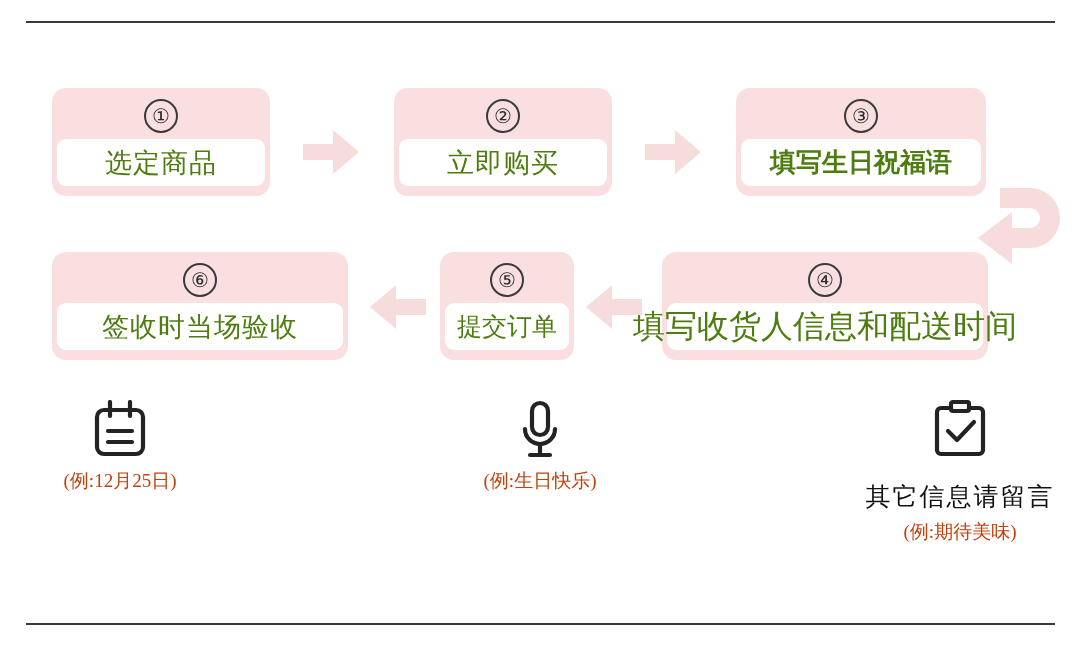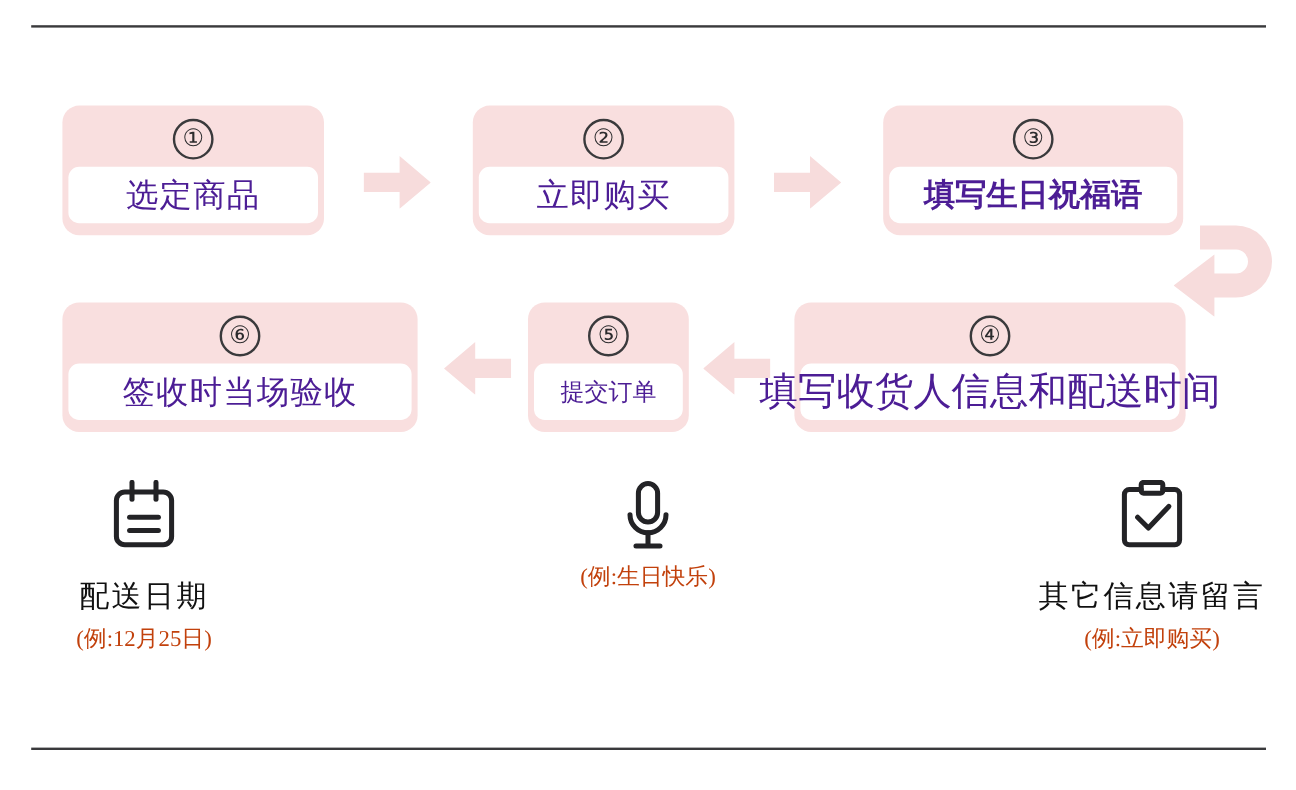--- a/index.html
+++ b/index.html
@@ -61,33 +61,33 @@
   }
   .step .body {
     background: #ffffff;
     border-radius: 9px;
     height: calc(100% - 51px);
     display: flex;
     align-items: center;
     justify-content: center;
     font-size: 27px;
     letter-spacing: 1px;
-    color: #4c1d95;
+    color: #4d7c0f;
     white-space: nowrap;
   }
 
   
   #step-1 { left: 52px;  top: 88px;  width: 218px; height: 108px; }
   #step-2 { left: 394px; top: 88px;  width: 218px; height: 108px; }
   #step-3 { left: 736px; top: 88px;  width: 250px; height: 108px; }
   #step-4 { left: 662px; top: 252px; width: 326px; height: 108px; }
   #step-5 { left: 440px; top: 252px; width: 134px; height: 108px; }
   #step-6 { left: 52px;  top: 252px; width: 296px; height: 108px; }
 
-  #step-5 .body { font-size: 20px; letter-spacing: 0; }
+  #step-5 .body { font-size: 25px; letter-spacing: 0; }
   #step-4 .body { font-size: 32px; letter-spacing: 0; }
   #step-3 .body { font-size: 26px; letter-spacing: 0; font-weight: bold; }
 
   
   .arrow {
     position: absolute;
     width: 56px;
     height: 44px;
   }
   .arrow svg { display: block; }
@@ -241,21 +241,20 @@
         <svg width="58" height="60" viewBox="0 0 58 60">
           <g fill="none" stroke="#232326" stroke-width="4.2" stroke-linecap="round">
             <rect x="6" y="10" width="46" height="44" rx="7"></rect>
             <line x1="19" y1="2" x2="19" y2="16"></line>
             <line x1="39" y1="2" x2="39" y2="16"></line>
             <line x1="17" y1="31" x2="41" y2="31"></line>
             <line x1="17" y1="42" x2="41" y2="42"></line>
           </g>
         </svg>
       </div>
-      <div class="icon-title">配送日期</div>
       <div class="icon-sub">(例:12月25日)</div>
     </div>
 
 
     <div class="icon-cell">
       <div class="icon-glyph">
         <svg width="58" height="62" viewBox="0 0 58 62">
           <g fill="none" stroke="#232326" stroke-width="4.2" stroke-linecap="round">
             <rect x="21" y="4" width="16" height="32" rx="8"></rect>
             <path d="M14 30 A15 15 0 0 0 44 30"></path>
@@ -272,18 +271,18 @@
       <div class="icon-glyph">
         <svg width="58" height="60" viewBox="0 0 58 60">
           <g fill="none" stroke="#232326" stroke-width="4.2" stroke-linecap="round" stroke-linejoin="round">
             <path d="M20 8 H10 A4 4 0 0 0 6 12 V50 A4 4 0 0 0 10 54 H48 A4 4 0 0 0 52 50 V12 A4 4 0 0 0 48 8 H38"></path>
             <rect x="20" y="2" width="18" height="9" rx="2"></rect>
             <path d="M17 31 L26 40 L43 22"></path>
           </g>
         </svg>
       </div>
       <div class="icon-title">其它信息请留言</div>
-      <div class="icon-sub">(例:立即购买)</div>
+      <div class="icon-sub">(例:期待美味)</div>
     </div>
 
   </div>
 
 </div>
 
 </body></html>

